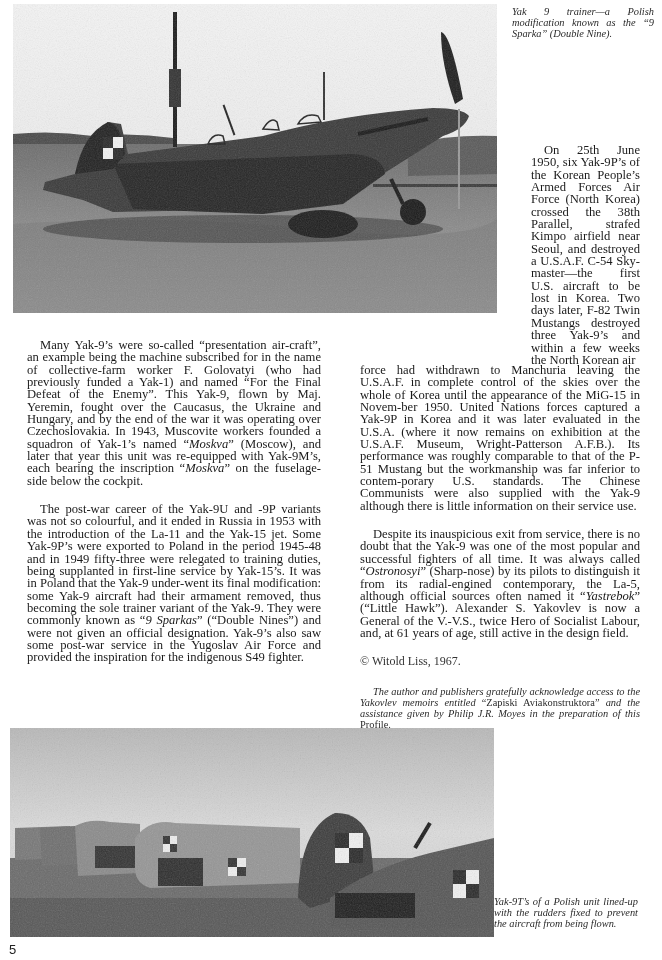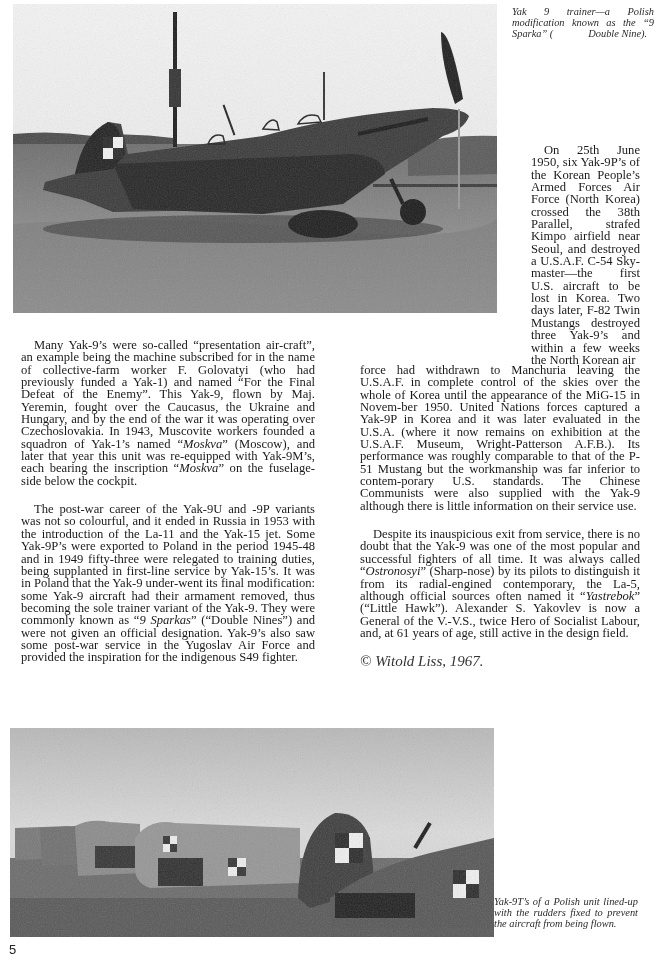--- a/index.html
+++ b/index.html
@@ -5,34 +5,34 @@
     html, body { margin: 0; padding: 0; background: #ffffff; }
     body { width: 662px; height: 960px; position: relative; overflow: hidden;
       font-family: "Liberation Serif", "DejaVu Serif", serif; color: #1a1a1a; }
     .photo { position: absolute; overflow: hidden; }
     .photo svg { display: block; width: 100%; height: 100%; }
     #photo-top { left: 13px; top: 4px; width: 484px; height: 309px; }
     #photo-bottom { left: 10px; top: 728px; width: 484px; height: 209px; }
 
     .caption { position: absolute; font-style: italic; font-size: 10.4px; line-height: 11px;
       text-align: justify; text-align-last: left; color: #2a2a2a; }
-    .caption i.up { font-style: normal; padding-left: 35px; }
+    .caption i.up { font-style: normal; }
     #caption-top { left: 512px; top: 6px; width: 142px; }
     #caption-bottom { left: 494px; top: 896px; width: 144px; }
 
     .col { position: absolute; font-size: 12.6px; line-height: 12.35px; text-align: justify; }
     .col p { margin: 16px; text-indent: 13px; }
     .col p.noindent { text-indent: 0; }
     .col em { font-style: italic; }
 
     #col-right-top { left: 515px; top: 128px; width: 141px; }
-    #col-left { left: 5px; top: 323px; width: 326px; }
+    #col-left { left: 11px; top: 323px; width: 326px; }
     #col-right { left: 344px; top: 348px; width: 312px; }
 
-    .copyright { font-size: 15px; font-style: italic; margin-top: 10px !important; color: #333; text-indent: 0 !important; }
+    .copyright { font-size: 12px; margin-top: 10px !important; color: #333; text-indent: 0 !important; }
     .ack { font-size: 10.4px; font-style: italic; line-height: 11px; margin-top: 18px !important; text-indent: 10px; color: #2a2a2a; }
     .ack .up { font-style: normal; }
 
     #page-number { position: absolute; left: 9px; top: 942px; font-family: "Liberation Sans", "DejaVu Sans", sans-serif; font-size: 13px; color: #222; }
   </style>
 </head>
 <body>
 
 <div class="photo" id="photo-top">
   <svg viewBox="0 0 484 309" preserveAspectRatio="none">
@@ -107,20 +107,21 @@
 
 <div class="col" id="col-left">
   <p><span>Many Yak-9’s were so-called “presentation air-craft”, an example being the machine subscribed for in the name of collective-farm worker F. Golovatyi (who had previously funded a Yak-1) and named “For the Final Defeat of the Enemy”. This Yak-9, flown by Maj. Yeremin, fought over the Caucasus, the Ukraine and Hungary, and by the end of the war it was operating over Czechoslovakia. In 1943, Muscovite workers founded a squadron of Yak-1’s named “</span><em>Moskva</em><span>” (Moscow), and later that year this unit was re-equipped with Yak-9M’s, each bearing the inscription “</span><em>Moskva</em><span>” on the fuselage-side below the cockpit.</span></p>
   <p><span>The post-war career of the Yak-9U and -9P variants was not so colourful, and it ended in Russia in 1953 with the introduction of the La-11 and the Yak-15 jet. Some Yak-9P’s were exported to Poland in the period 1945-48 and in 1949 fifty-three were relegated to training duties, being supplanted in first-line service by Yak-15’s. It was in Poland that the Yak-9 under-went its final modification: some Yak-9 aircraft had their armament removed, thus becoming the sole trainer variant of the Yak-9. They were commonly known as “</span><em>9 Sparkas</em><span>” (“Double Nines”) and were not given an official designation. Yak-9’s also saw some post-war service in the Yugoslav Air Force and provided the inspiration for the indigenous S49 fighter.</span></p>
 </div>
 
 <div class="col" id="col-right">
   <p class="noindent">force had withdrawn to Manchuria leaving the U.S.A.F. in complete control of the skies over the whole of Korea until the appearance of the MiG-15 in Novem-ber 1950. United Nations forces captured a Yak-9P in Korea and it was later evaluated in the U.S.A. (where it now remains on exhibition at the U.S.A.F. Museum, Wright-Patterson A.F.B.). Its performance was roughly comparable to that of the P-51 Mustang but the workmanship was far inferior to contem-porary U.S. standards. The Chinese Communists were also supplied with the Yak-9 although there is little information on their service use.</p>
   <p><span>Despite its inauspicious exit from service, there is no doubt that the Yak-9 was one of the most popular and successful fighters of all time. It was always called “</span><em>Ostronosyi</em><span>” (Sharp-nose) by its pilots to distinguish it from its radial-engined contemporary, the La-5, although official sources often named it “</span><em>Yastrebok</em><span>” (“Little Hawk”). Alexander S. Yakovlev is now a General of the V.-V.S., twice Hero of Socialist Labour, and, at 61 years of age, still active in the design field.</span></p>
   <p class="copyright">© Witold Liss, 1967.</p>
+  <p class="ack"><span>The author and publishers gratefully acknowledge access to the Yakovlev memoirs entitled </span><span class="up">“Zapiski Aviakonstruktora”</span><span> and the assistance given by Philip J.R. Moyes in the preparation of this </span><span class="up">Profile.</span></p>
 </div>
 
 <div class="photo" id="photo-bottom">
   <svg viewBox="0 0 484 209" preserveAspectRatio="none">
     <defs>
       <linearGradient id="skyB" x1="0" y1="0" x2="0" y2="1">
         <stop offset="0" stop-color="#b8b8b8"></stop>
         <stop offset="0.5" stop-color="#dcdcdc"></stop>
         <stop offset="1" stop-color="#cfcfcf"></stop>
       </linearGradient>

